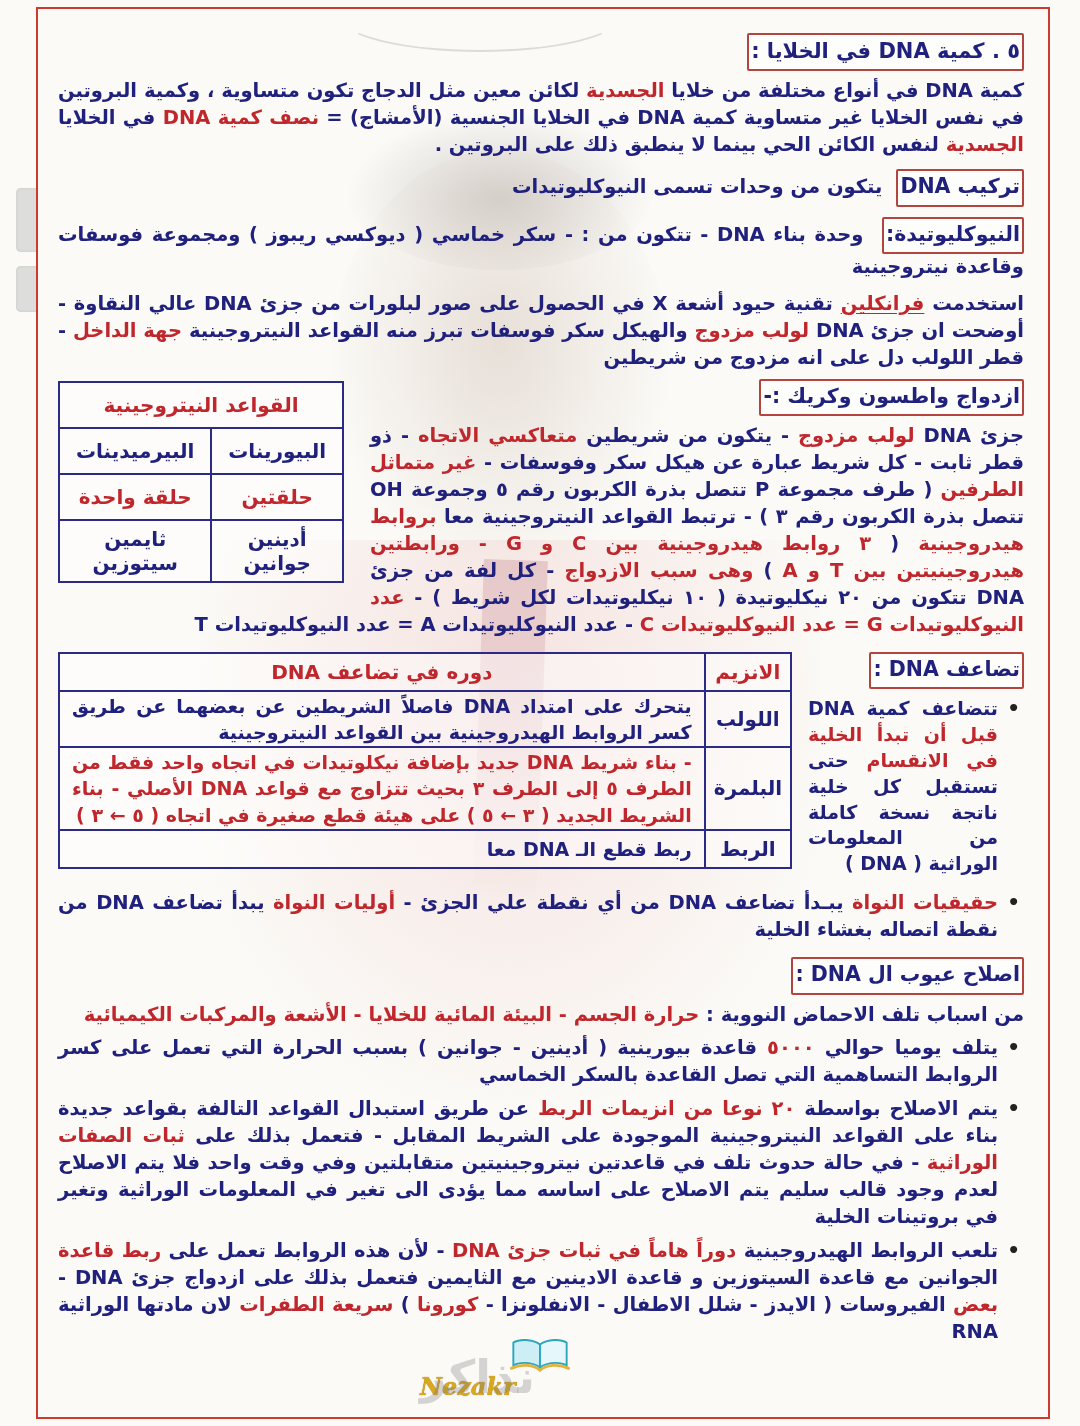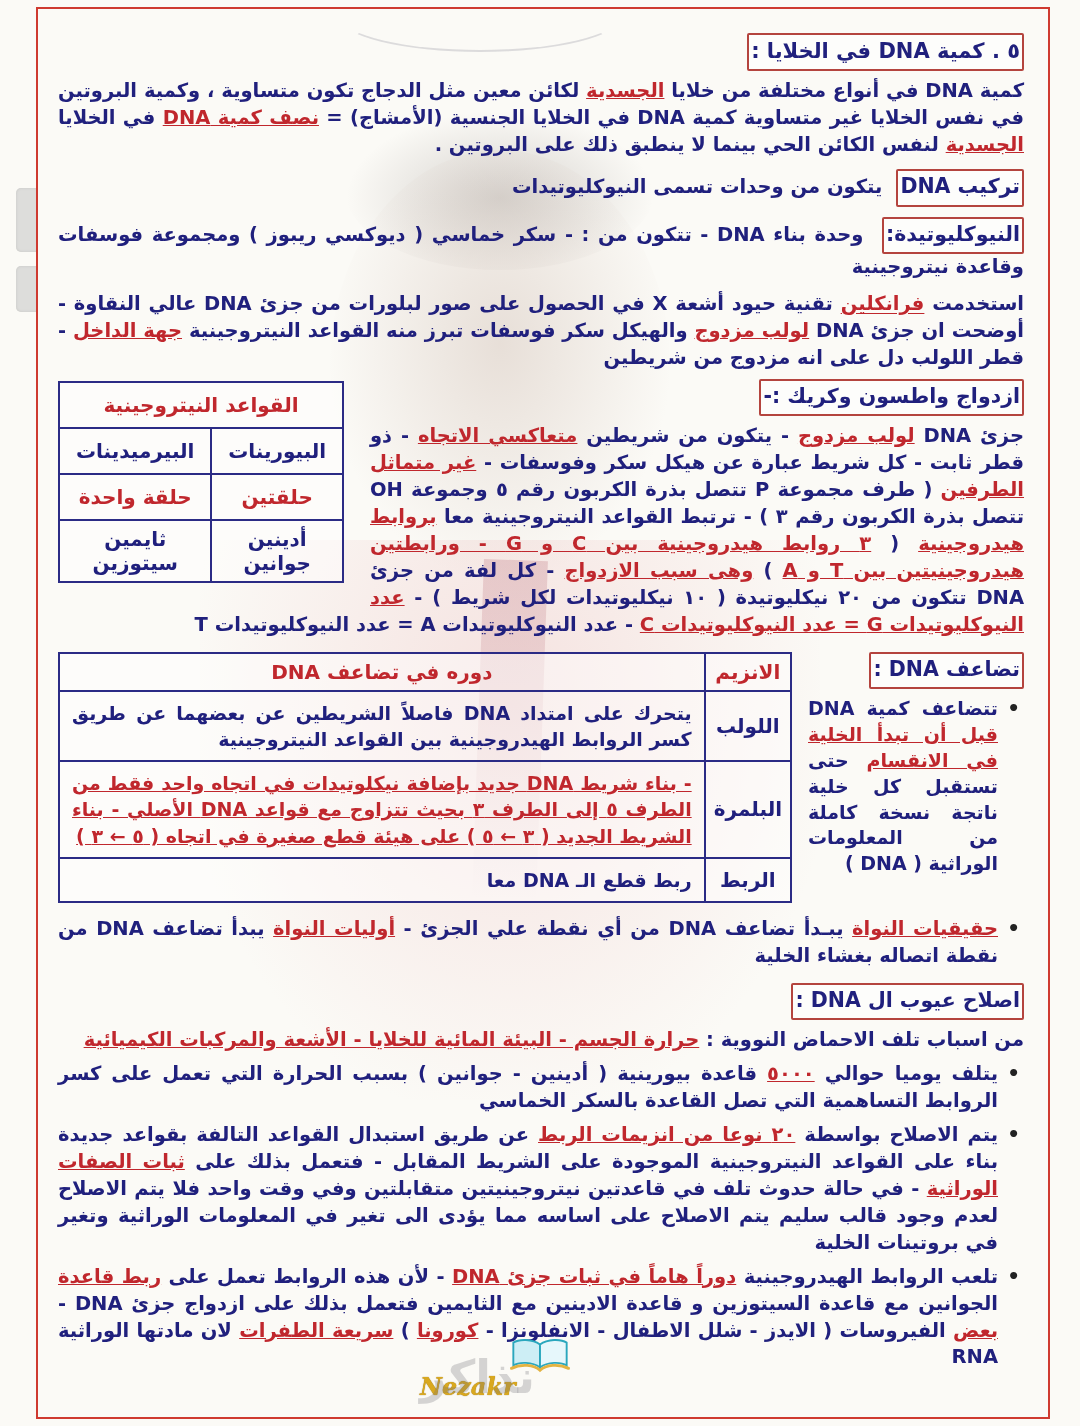--- a/index.html
+++ b/index.html
@@ -35,21 +35,21 @@
   .frame{position:absolute;top:7px;right:30px;bottom:7px;left:36px;
     border:2px solid var(--frame);pointer-events:none;}
 
   .content{
     position:absolute;top:7px;right:30px;bottom:7px;left:36px;
     padding:26px 26px 96px 22px;overflow:hidden;
   }
 
   .para{font-size:19.5px;line-height:1.38;text-align:justify;color:var(--navy);}
   .para.small{font-size:19px;line-height:1.36;}
-  .seg-r{color:var(--red);text-decoration:underline;}
+  .seg-r{color:var(--red);}
   .seg-ru{color:var(--red);text-decoration:underline;text-underline-offset:3px;}
 
   .header-box{
     display:inline-block;border:2px solid var(--boxb);border-radius:2px;
     padding:3px 2px 5px;font-size:20.5px;line-height:1.25;color:var(--navy);
     background:rgba(255,255,255,.55);
   }
   .header-box.blk{display:block;width:fit-content;}
   .header-box.inline{margin-left:10px;vertical-align:middle;}
   .title-main{display:block;width:fit-content;font-size:21px;}
@@ -62,21 +62,21 @@
 
   .flow{display:flow-root;}
   .bases{float:left;width:286px;margin:2px 26px 10px 0;}
   .bases td{height:46px;}
 
   .enzyme-region{display:flex;gap:16px;align-items:flex-start;}
   .rep-col{width:216px;flex:none;}
   .rep-col .header-box{display:block;width:fit-content;margin-bottom:6px;}
   .enz{flex:1;}
   .enz .ename{width:76px;}
-  .enz .erole{text-align:justify;padding:8px 12px;font-size:19px;line-height:1.38;}
+  .enz .erole{text-align:justify;padding:1px 12px;font-size:19px;line-height:1.38;}
   .enz .erole.center{text-align:right;}
   .enz tr.hdr td{color:var(--red);margin-left:48px;}
 
   .bullet{position:relative;padding-right:26px;}
   .bullet::before{content:"•";position:absolute;right:4px;top:-1px;color:#222;font-size:20px;}
 
   .logo{position:absolute;bottom:25px;left:50%;transform:translateX(-50%);
     width:240px;text-align:left;z-index:3;}
   .logo-ar{position:absolute;top:14px;left:0;right:0;font-size:46px;color:rgba(110,110,120,.28);
     font-weight:700;pointer-events:none;}

